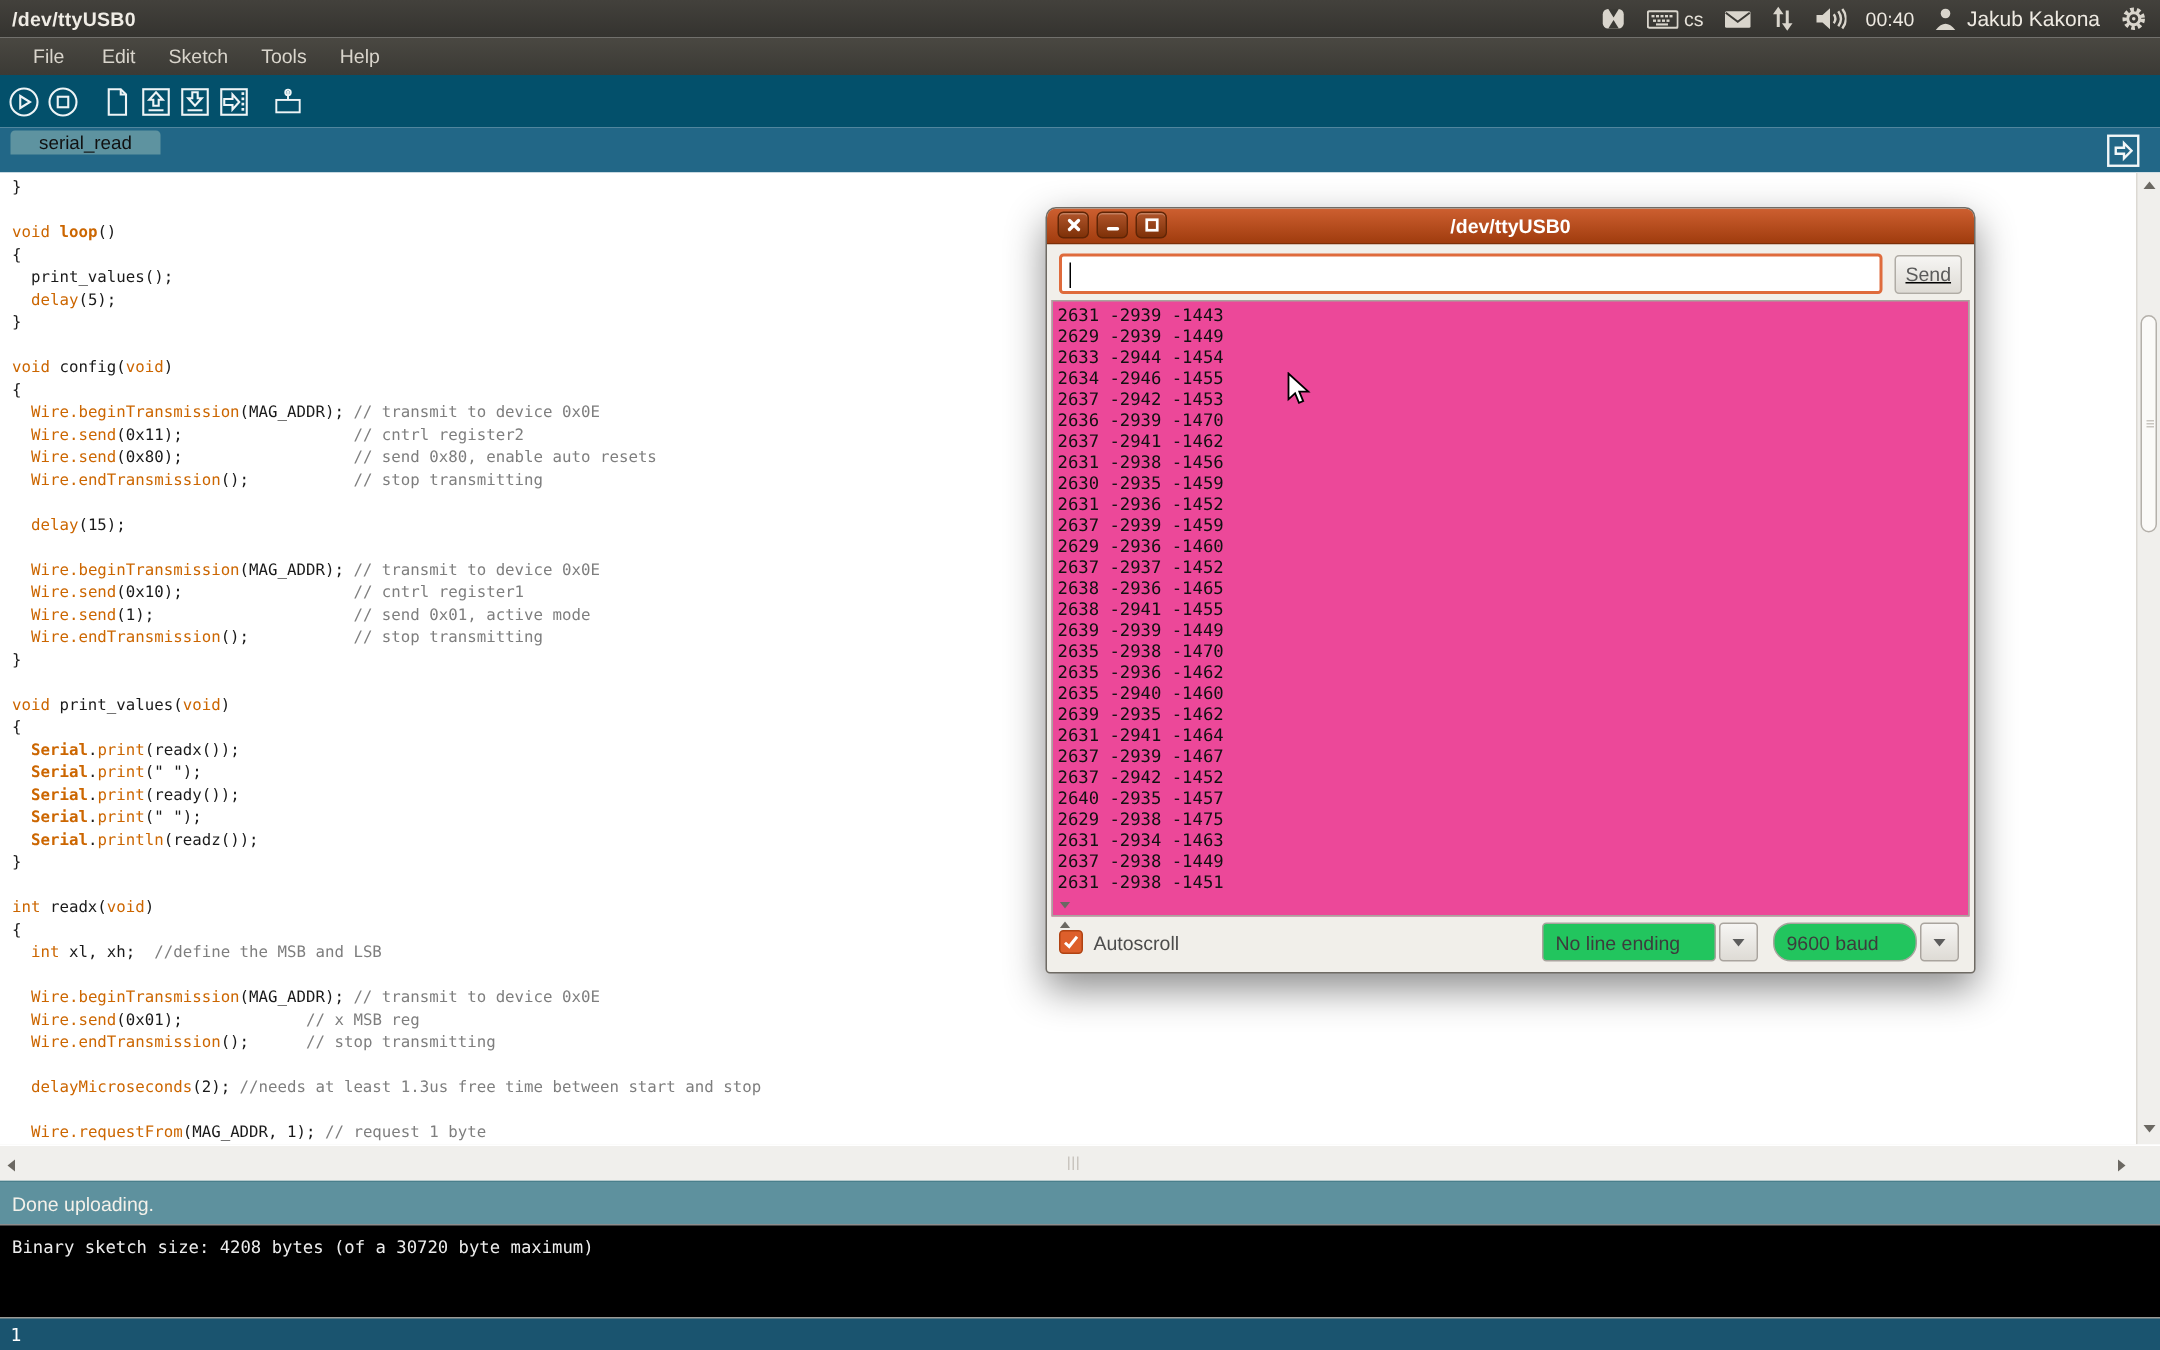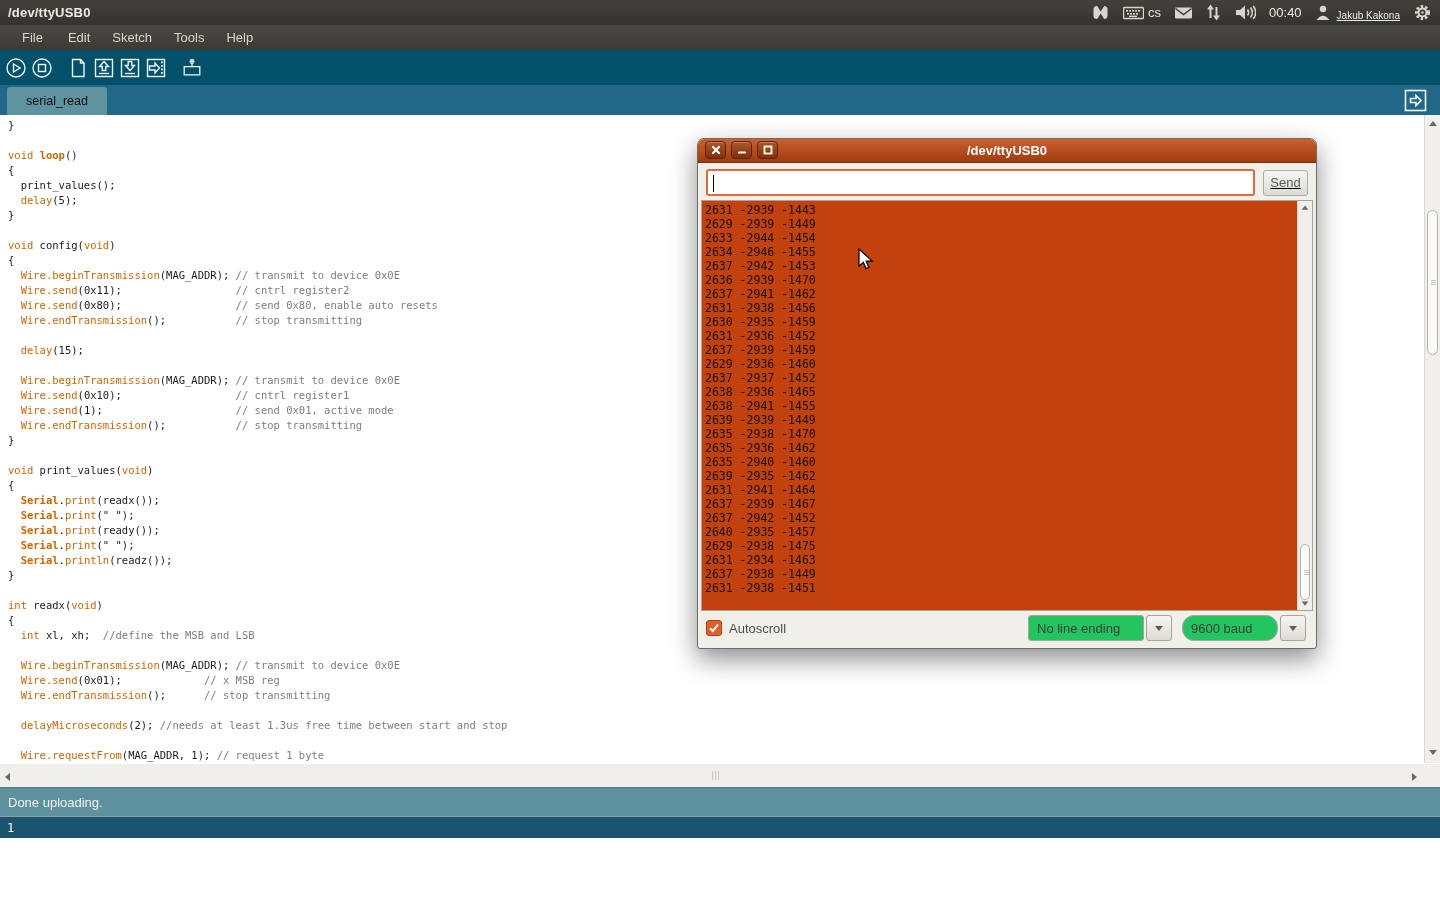--- a/index.html
+++ b/index.html
@@ -8,37 +8,37 @@
   .screen { position:relative; width:1440px; height:900px; background:#fff; }
 
   
   .topbar { height:25px; background:linear-gradient(#43413c,#34332f);
             display:flex; align-items:center; padding:0 8px; }
   .win-title { color:#efece5; font-weight:bold; font-size:13px; letter-spacing:.2px; }
   .tray { margin-left:auto; display:flex; align-items:center; gap:13px; color:#ddd9d0; }
   .tray svg { display:block; }
   .tray-label { font-size:13px; color:#e6e2d9; }
   .tray-time { font-size:13px; color:#eeeae2; }
-  .tray-user { display:flex; align-items:flex-end; gap:6px; font-size:10px; color:#eeeae2;text-decoration:underline; }
+  .tray-user { display:flex; align-items:flex-start; gap:6px; font-size:14px; color:#eeeae2; }
 
   
   .menubar { height:25px; background:linear-gradient(#4a4842,#3b3a35);
              display:flex; align-items:center; padding-left:20px; }
   .menu-item { color:#d9d5cc; font-size:13px; padding:3px 11px; cursor:default; }
   .menu-item:first-child { padding-left:0; margin-left:2px; padding-right:14px; }
 
   
   .toolbar { height:35px; background:#03506b; display:flex; align-items:center; padding-left:5px; }
   .tbtn { width:22px; height:22px; margin-right:4px; display:flex; align-items:center; justify-content:center; }
   .tbtn.gap { margin-left:10px; }
   .tbtn svg { display:block; }
 
   
   .tabbar { height:30px; background:#226787; position:relative; }
-  .tab { position:absolute; left:7px; top:2px; height:28px; width:100px; background:#5e93a0;
+  .tab { position:absolute; left:7px; top:2px; height:16px; width:100px; background:#5e93a0;
          border-top-left-radius:3px; border-top-right-radius:3px;
          display:flex; align-items:center; justify-content:center;
          font-size:12.5px; color:#101010; }
   .tab-menu-btn { position:absolute; right:13px; top:4px; width:23px; height:23px; }
 
   
   .editor { position:relative; height:648px; background:#ffffff; overflow:hidden; }
   .code { position:absolute; left:8px; top:3px; right:20px;
           font-family:"DejaVu Sans Mono","Liberation Mono",monospace;
           font-size:10.5px; line-height:15px; white-space:pre; color:#1a1a1a; }
@@ -85,21 +85,21 @@
   .wbtn { width:21px; height:18px; border-radius:4px; border:1px solid #5f2506;
           background:linear-gradient(#b0552b,#7e3108);
           display:flex; align-items:center; justify-content:center; box-shadow:inset 0 1px 0 rgba(255,255,255,.25); }
   .sw-inputrow { display:flex; align-items:center; gap:8px; padding:6px 8px 0 8px;text-decoration:underline; }
   .sw-input { position:relative; flex:1; height:27px; background:#fff; border:2px solid #df6b3c; border-radius:3px; }
   .sw-caret { position:absolute; left:5px; top:4px; width:1px; height:17px; background:#000; }
   .sw-send { width:45px; height:26px; border:1px solid #b0aca5; border-radius:3px;
              background:linear-gradient(#f6f5f3,#dedbd5); color:#5a5a5a; font-size:13px;
              display:flex; align-items:center; justify-content:center; }
   .sw-data-wrap { position:absolute; left:3px; right:3px; top:61px; height:411px;
-                  border:1px solid #a8a49d; background:#c2410c; display:flex; }
+                  border:1px solid #a8a49d; background:#ec4899; display:flex;flex-direction:column; }
   .sw-data { flex:1; padding:2px 0 0 3px; overflow:hidden;
              font-family:"DejaVu Sans Mono","Liberation Mono",monospace;
              font-size:11.5px; line-height:14px; color:#111; white-space:pre; }
   .sw-vscroll { position:relative; width:15px; background:#f0efec; border-left:1px solid #d8d5cf; }
   .sw-vscroll .arr-up { left:3px; top:4px; transform:scale(.85); }
   .sw-vscroll .arr-down { left:3px; bottom:4px; transform:scale(.85); }
   .sw-bottomrow { position:absolute; left:0; right:2px; bottom:5px; height:30px;
                   display:flex; align-items:center; padding:0 8px; }
   .checkbox { width:16px; height:16px; background:#dd5f2b; border:1px solid #b04312; border-radius:3px;
               display:flex; align-items:center; justify-content:center; }
@@ -292,20 +292,23 @@
         <i></i>
         <i></i>
         <i></i>
       </span>
   </div>
 
   <div class="statusbar">
     <span>Done uploading.</span>
   </div>
 
+  <div class="console">
+    <span>Binary sketch size: 4208 bytes (of a 30720 byte maximum)</span>
+  </div>
 
   <div class="bottomstrip">
     <span>1</span>
   </div>
 
   <div class="serial-window">
     <div class="sw-titlebar">
       <div class="wbtns">
         <span class="wbtn">
           <svg width="10" height="10" viewBox="0 0 10 10" stroke="#fff" stroke-width="2.2" stroke-linecap="round">

